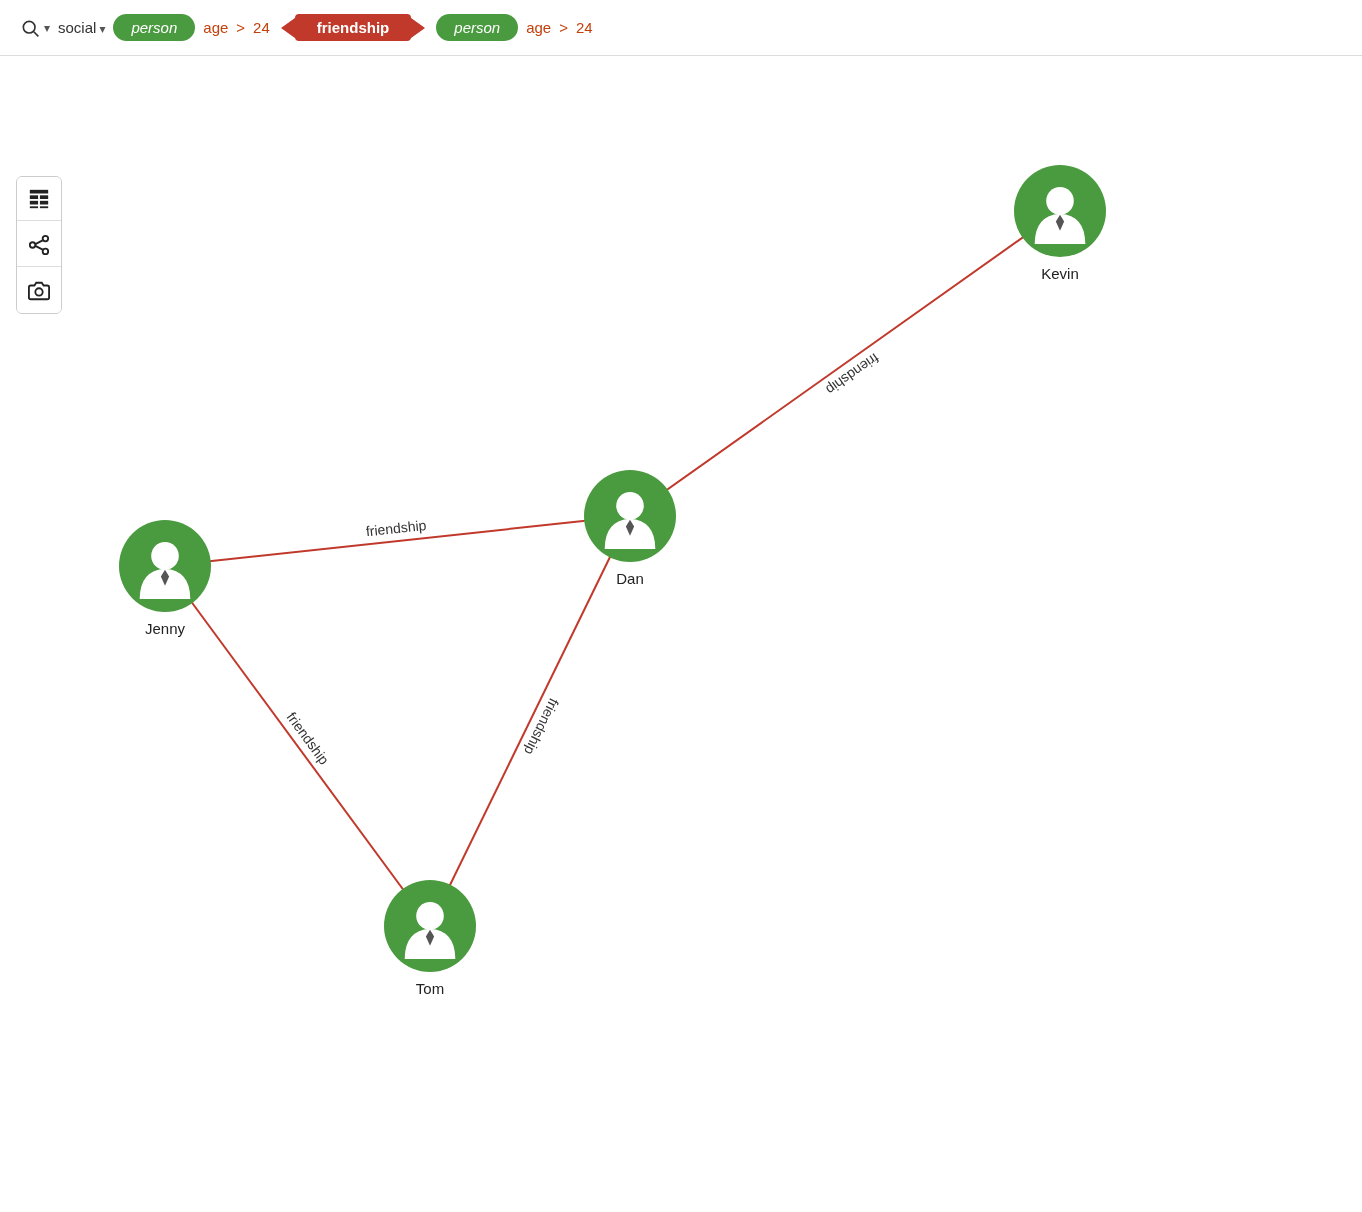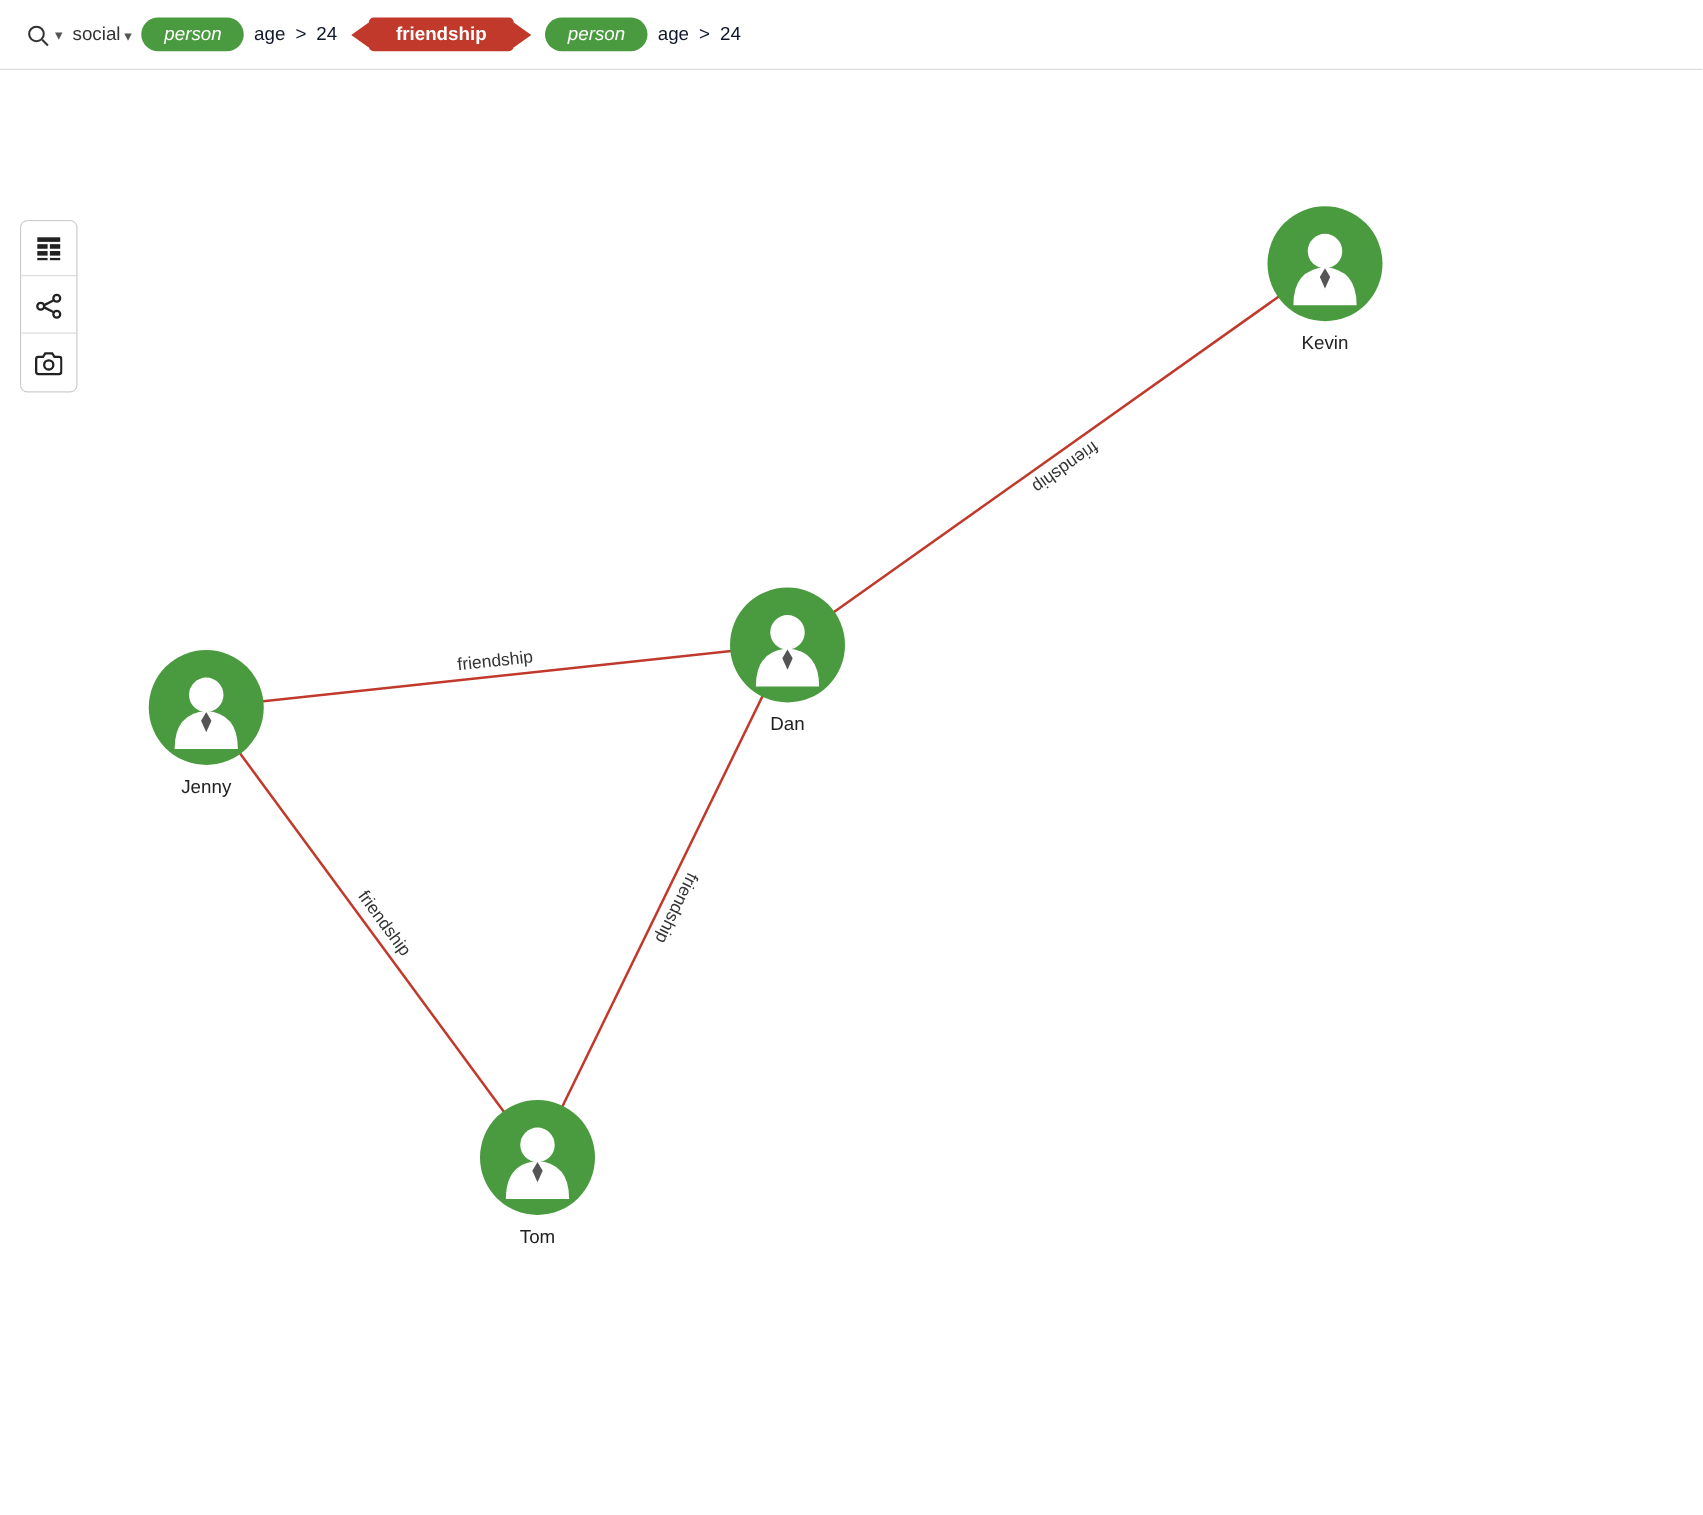--- a/index.html
+++ b/index.html
@@ -40,21 +40,21 @@
       background: #4a9a3f;
       color: #fff;
       border-radius: 20px;
       padding: 5px 18px;
       font-size: 15px;
       font-weight: 500;
       font-style: italic;
     }
     .filter-token {
       font-size: 15px;
-      color: #0f172a;
+      color: #c2410c;
     }
 
     .friendship-pill {
       background: #c0392b;
       color: #fff;
       border-radius: 4px;
       padding: 5px 22px;
       font-size: 15px;
       font-weight: 600;
       position: relative;

